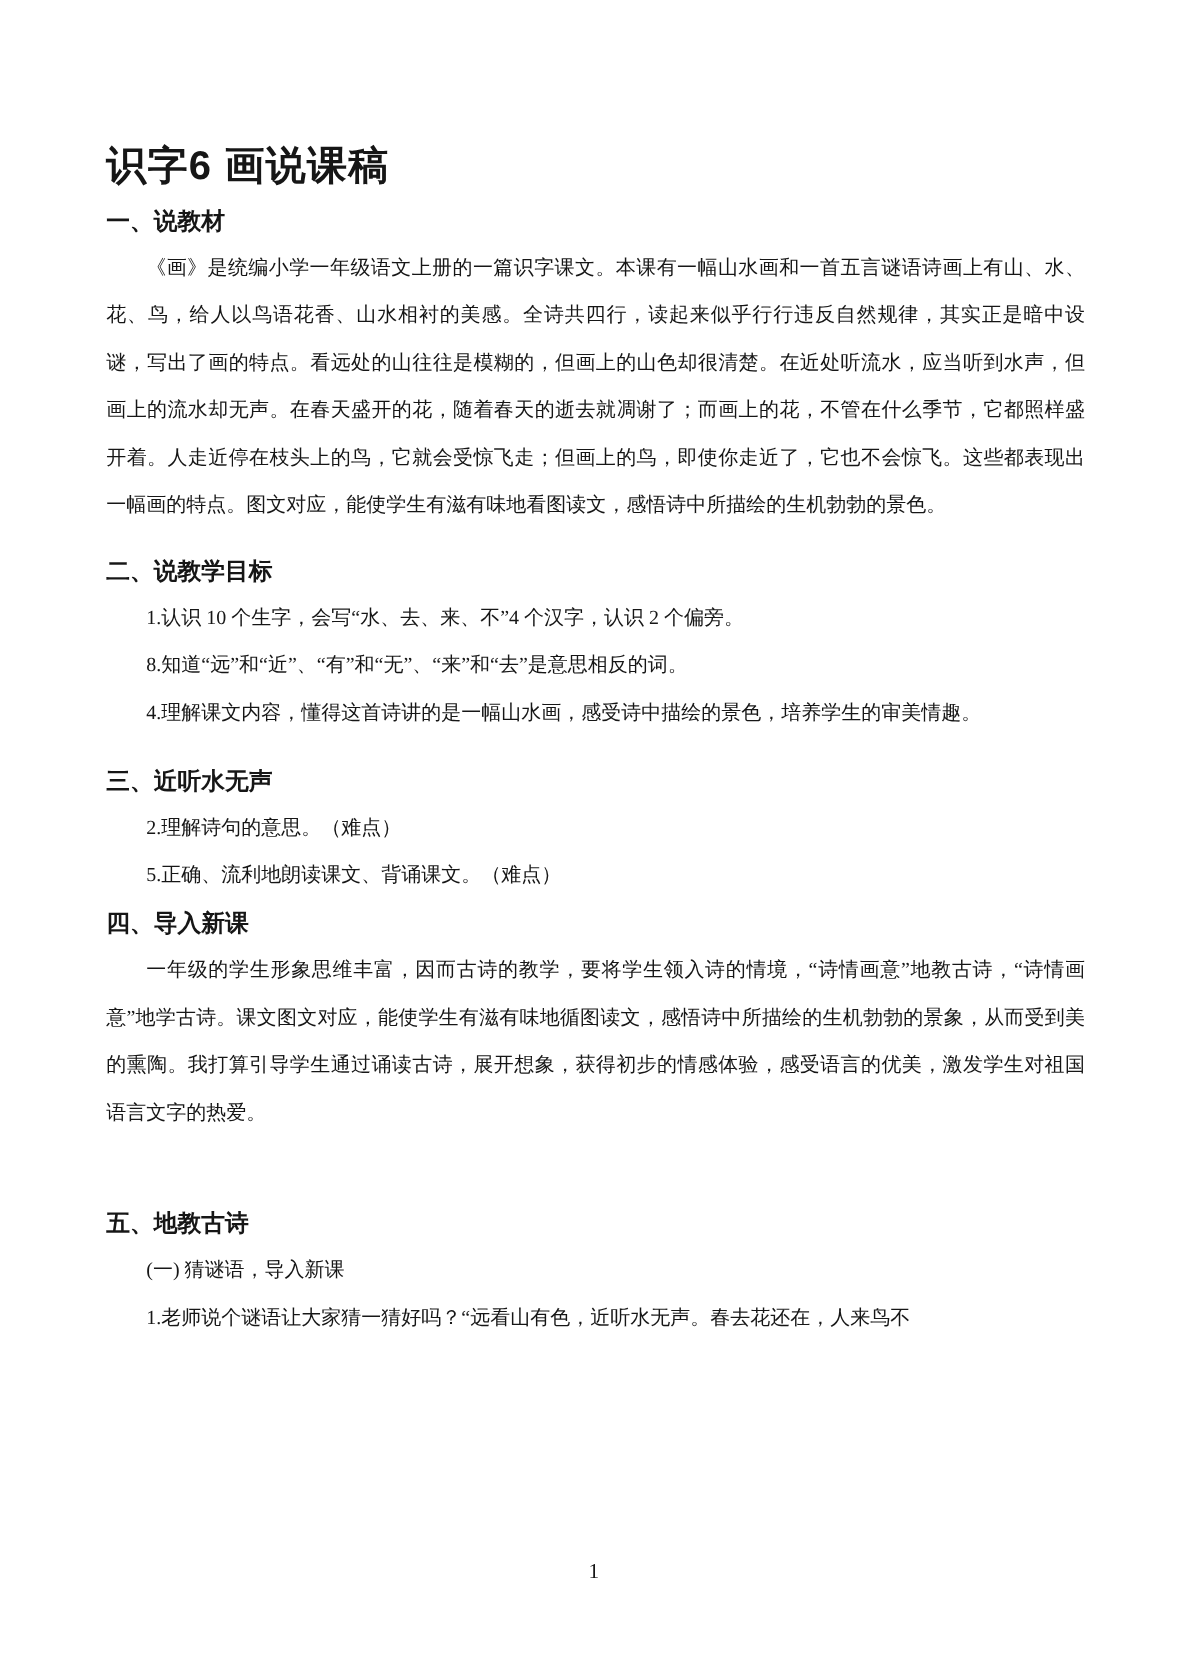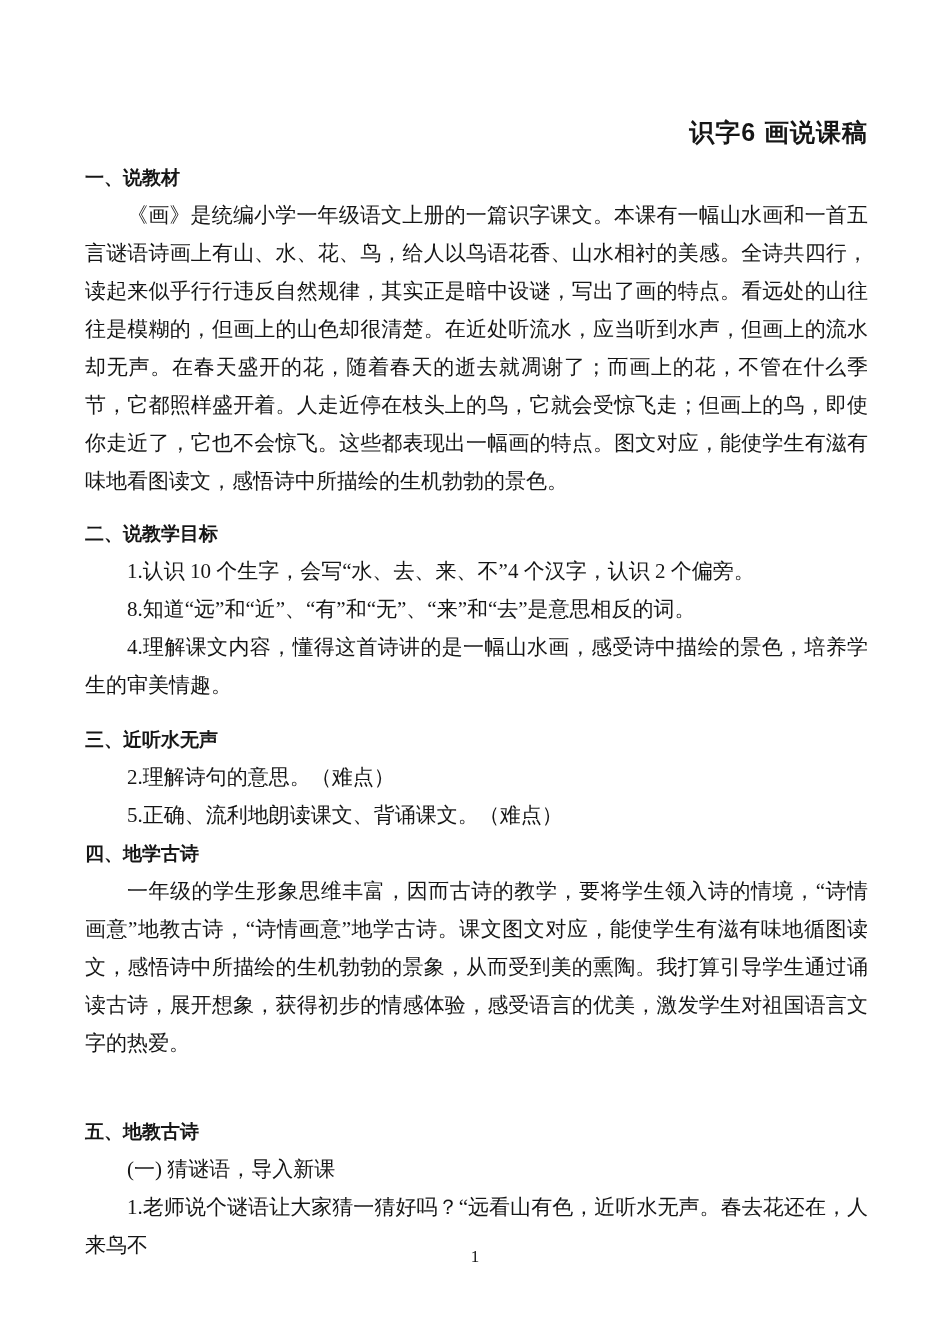--- a/index.html
+++ b/index.html
@@ -9,36 +9,36 @@
     height: 1344px;
     position: relative;
     overflow: hidden;
     font-family: "Liberation Serif", "DejaVu Serif", serif;
     color: #161616;
   }
   .page {
     padding: 112px 82px 0 85px;
   }
   .doc-title {
-    text-align: right;
+    text-align: left;
     font-family: "Liberation Sans", "DejaVu Sans", sans-serif;
     font-weight: 700;
-    font-size: 25px;
+    font-size: 32px;
     line-height: 40px;
     margin-bottom: 8px;
     letter-spacing: 1px;
   }
   .section-heading {
     font-family: "Liberation Sans", "DejaVu Sans", sans-serif;
     font-weight: 700;
     font-size: 19px;
     line-height: 36px;
   }
   .para {
-    font-size: 21px;
+    font-size: 16px;
     line-height: 38px;
     text-align: justify;
     text-indent: 2em;
   }
   .sec-2 { margin-top: 16px; }
   .sec-3 { margin-top: 18px; }
   .sec-4 { margin-top: 2px; }
   .sec-5 { margin-top: 52px; }
   .page-number {
     position: absolute;
@@ -69,21 +69,21 @@
     <p class="para">4.理解课文内容，懂得这首诗讲的是一幅山水画，感受诗中描绘的景色，培养学生的审美情趣。</p>
   </section>
 
   <section class="sec-3">
     <h2 class="section-heading">三、近听水无声</h2>
     <p class="para">2.理解诗句的意思。（难点）</p>
     <p class="para">5.正确、流利地朗读课文、背诵课文。（难点）</p>
   </section>
 
   <section class="sec-4">
-    <h2 class="section-heading">四、地学古诗</h2>
+    <h2 class="section-heading">四、导入新课</h2>
     <p class="para">一年级的学生形象思维丰富，因而古诗的教学，要将学生领入诗的情境，“诗情画意”地教古诗，“诗情画意”地学古诗。课文图文对应，能使学生有滋有味地循图读文，感悟诗中所描绘的生机勃勃的景象，从而受到美的熏陶。我打算引导学生通过诵读古诗，展开想象，获得初步的情感体验，感受语言的优美，激发学生对祖国语言文字的热爱。</p>
   </section>
 
   <section class="sec-5">
     <h2 class="section-heading">五、地教古诗</h2>
     <p class="para">(一) 猜谜语，导入新课</p>
     <p class="para">1.老师说个谜语让大家猜一猜好吗？“远看山有色，近听水无声。春去花还在，人来鸟不</p>
   </section>
 
 </div>

